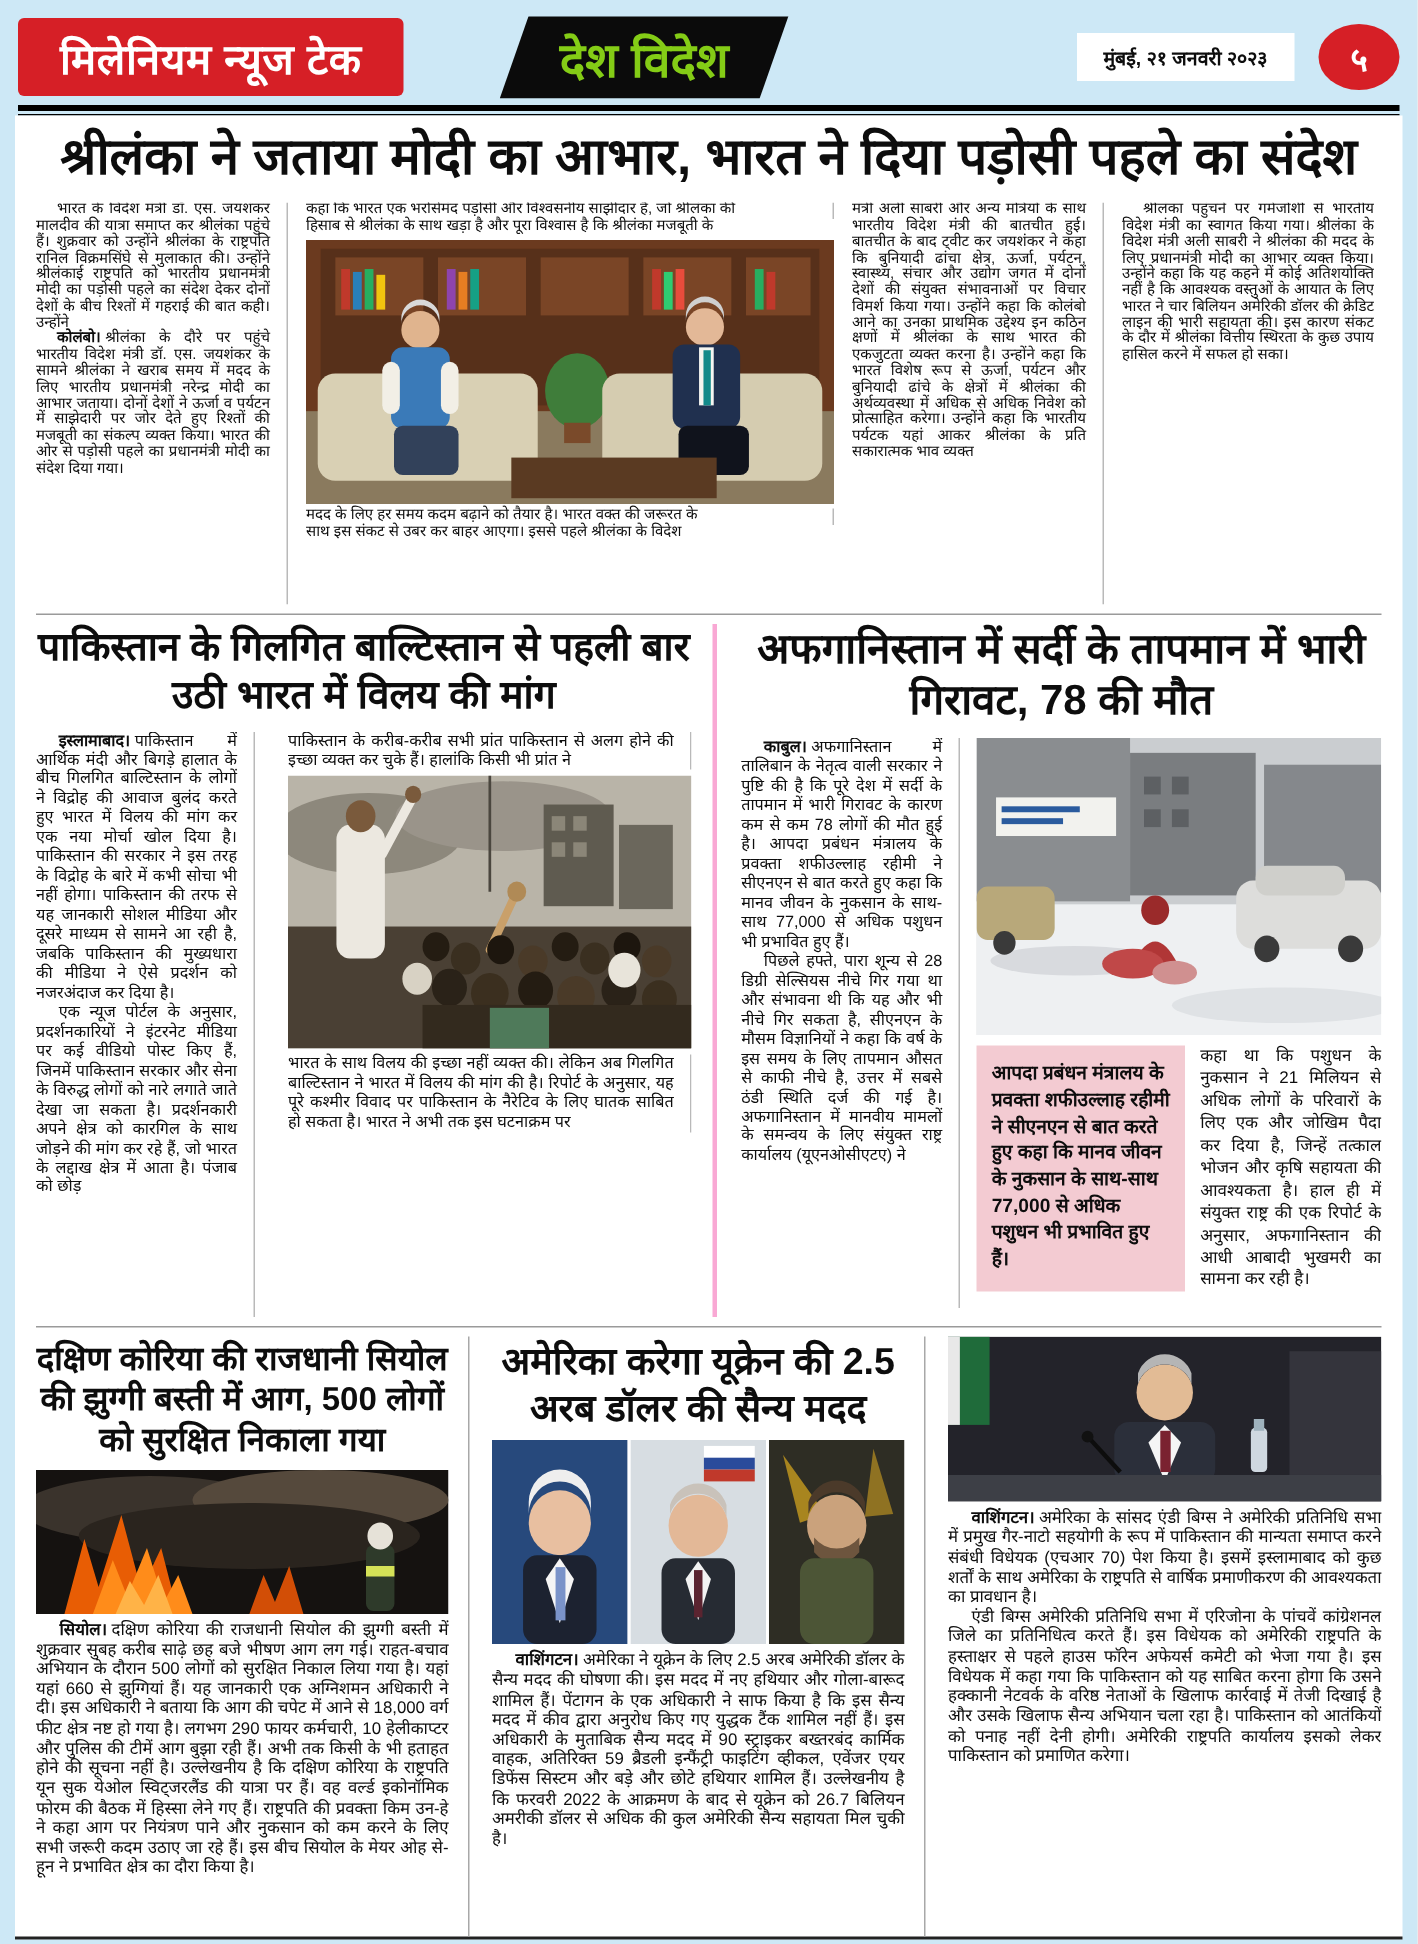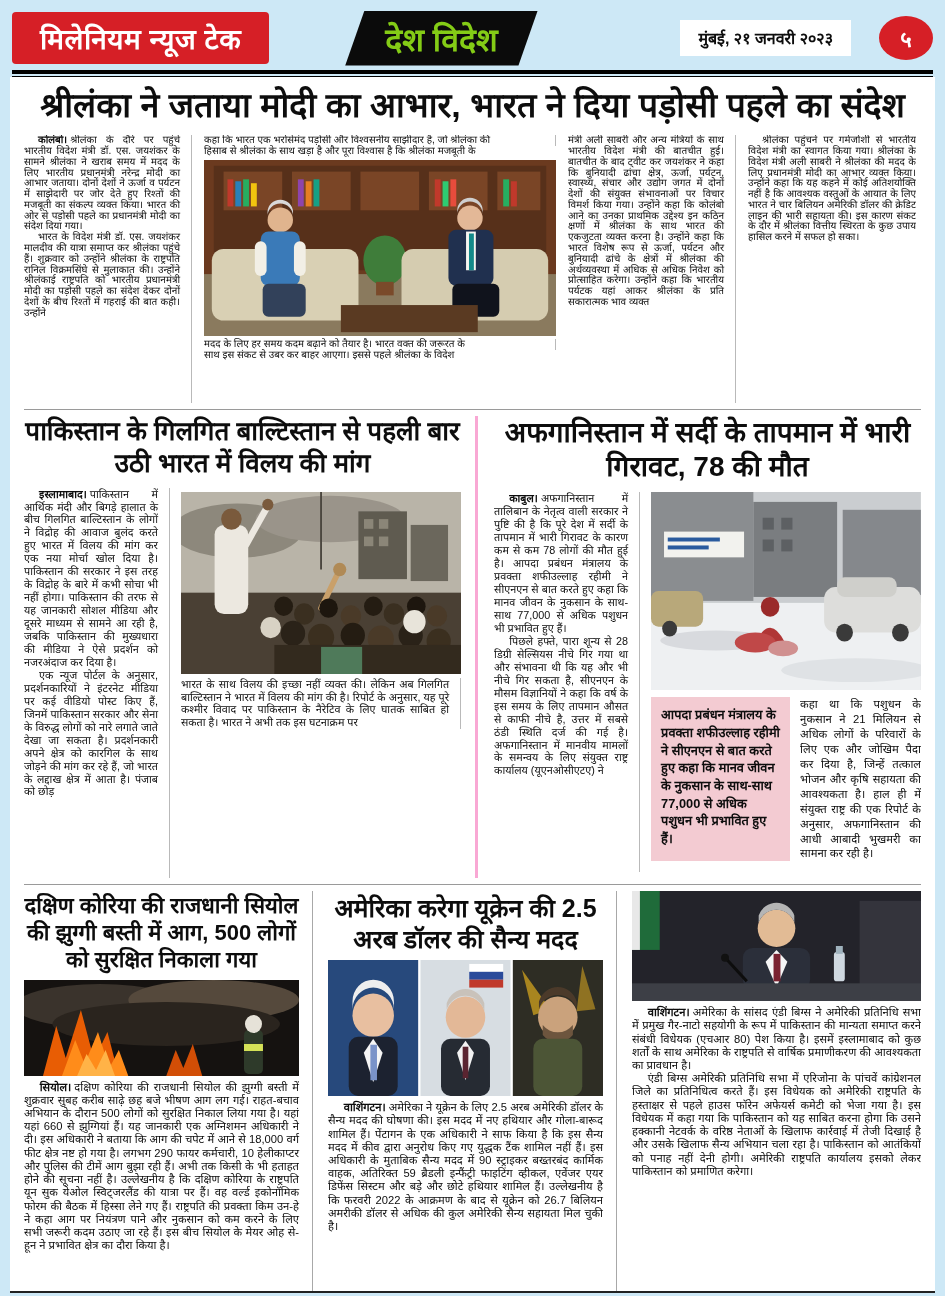--- a/index.html
+++ b/index.html
@@ -3,32 +3,32 @@
 <meta charset="utf-8">
 <style>
   html,body { margin:0; padding:0; background:#e8e8e8; }
   .page {
     width:945px; height:1296px; box-sizing:border-box; position:relative;
     background:#cde8f6; padding:8px 10px 10px;
     font-family:"Liberation Sans","DejaVu Sans",sans-serif; color:#0d0d0d;
     overflow:hidden;
   }
   
-  .masthead { height:56px; display:flex; align-items:center; gap:28px; margin:2px 2px 4px; }
+  .masthead { height:56px; display:flex; align-items:center; gap:16px; margin:2px 2px 4px; }
   .brand {
     background:#d61f26; color:#fff; font-weight:800; font-size:28px;
     padding:7px 28px; border-radius:4px; white-space:nowrap; letter-spacing:0.5px;
   }
   .section-banner {
     background:#0b0b0b; color:#84cc16; font-weight:800; font-size:32px;
     padding:6px 40px; white-space:nowrap;
     clip-path:polygon(10% 0,100% 0,90% 100%,0 100%);
     margin-left:48px;
   }
-  .dateline { background:#fff; font-weight:700; font-size:16px; padding:7px 18px; white-space:nowrap; margin-left:auto; }
+  .dateline { background:#fff; font-weight:700; font-size:13px; padding:7px 18px; white-space:nowrap; margin-left:auto; }
   .page-badge {
     background:#d61f26; color:#fff; font-weight:800; font-size:22px;
     width:54px; height:44px; border-radius:50%; display:flex; align-items:center; justify-content:center;
   }
   .rule-thick { border-top:4px solid #000; margin:0 2px; }
   .rule-thin  { border-top:1px solid #000; margin:2px 2px 0; }
 
   
   .sheet {
     background:#fff; margin-top:0; padding:4px 14px 6px; box-sizing:border-box;
@@ -52,21 +52,21 @@
   .a1 .photo { margin:3px 0; }
 
   .hr-sep { border-top:1px solid #9a9a9a; margin:6px 0; }
 
   
   .row2 { display:grid; grid-template-columns:1fr 0.94fr; column-gap:16px; height:462px; overflow:hidden; }
   .row2-left { border-right:3px solid #f9a8d4; padding-right:14px; }
   .h2a { font-size:26px; font-weight:800; text-align:center; line-height:1.22; margin:0 0 8px; }
   .h2b { font-size:28px; font-weight:800; text-align:center; line-height:1.22; margin:0 0 8px; }
 
-  .a2 { display:grid; grid-template-columns:146px 1fr; column-gap:11px; height:392px; overflow:hidden; }
+  .a2 { display:grid; grid-template-columns:146px 1fr; column-gap:22px; height:392px; overflow:hidden; }
   .a2 .cell { font-size:10.8px; line-height:1.2; overflow:hidden; }
   .a2 .mid-split { font-size:10.8px; line-height:1.2; }
   .a2 .photo { margin:4px 0; }
 
   .a3 { display:grid; grid-template-columns:146px 1fr; column-gap:11px; height:380px; overflow:hidden; }
   .a3 .cell { font-size:10.8px; line-height:1.2; overflow:hidden; }
   .a3-sub { display:grid; grid-template-columns:1.15fr 1fr; column-gap:10px; margin-top:7px; }
   .pinkbox { background:#f3cbd2; padding:9px 10px; font-weight:700; font-size:12.8px; line-height:1.38; text-align:left; }
   .a3-col3 { font-size:11.3px; line-height:1.32; text-align:justify; }
 
@@ -91,22 +91,22 @@
   </div>
   <div class="rule-thick"></div>
   <div class="rule-thin"></div>
 
   <div class="sheet">
 
     <div class="h1">श्रीलंका ने जताया मोदी का आभार, भारत ने दिया पड़ोसी पहले का संदेश</div>
 
     <div class="a1">
       <div class="cell body-txt vr">
+        <p>भारत के विदेश मंत्री डॉ. एस. जयशंकर मालदीव की यात्रा समाप्त कर श्रीलंका पहुंचे हैं। शुक्रवार को उन्होंने श्रीलंका के राष्ट्रपति रानिल विक्रमसिंघे से मुलाकात की। उन्होंने श्रीलंकाई राष्ट्रपति को भारतीय प्रधानमंत्री मोदी का पड़ोसी पहले का संदेश देकर दोनों देशों के बीच रिश्तों में गहराई की बात कही। उन्होंने</p>
         <p><b class="lead">कोलंबो।</b><span>श्रीलंका के दौरे पर पहुंचे भारतीय विदेश मंत्री डॉ. एस. जयशंकर के सामने श्रीलंका ने खराब समय में मदद के लिए भारतीय प्रधानमंत्री नरेन्द्र मोदी का आभार जताया। दोनों देशों ने ऊर्जा व पर्यटन में साझेदारी पर जोर देते हुए रिश्तों की मजबूती का संकल्प व्यक्त किया। भारत की ओर से पड़ोसी पहले का प्रधानमंत्री मोदी का संदेश दिया गया।</span></p>
-        <p>भारत के विदेश मंत्री डॉ. एस. जयशंकर मालदीव की यात्रा समाप्त कर श्रीलंका पहुंचे हैं। शुक्रवार को उन्होंने श्रीलंका के राष्ट्रपति रानिल विक्रमसिंघे से मुलाकात की। उन्होंने श्रीलंकाई राष्ट्रपति को भारतीय प्रधानमंत्री मोदी का पड़ोसी पहले का संदेश देकर दोनों देशों के बीच रिश्तों में गहराई की बात कही। उन्होंने</p>
       </div>
 
       <div>
         <div class="mid-split body-txt">
           <div class="left">कहा कि भारत एक भरोसेमंद पड़ोसी और विश्वसनीय साझीदार है, जो श्रीलंका की</div>
           <div>हिसाब से श्रीलंका के साथ खड़ा है और पूरा विश्वास है कि श्रीलंका मजबूती के</div>
         </div>
         <div class="photo">
           <svg viewBox="0 0 360 182" height="176" preserveAspectRatio="none" aria-hidden="true">
             <rect width="360" height="182" fill="#6b3a1f"></rect>
@@ -168,20 +168,21 @@
 
       <div class="row2-left">
         <div class="h2a">पाकिस्तान के गिलगित बाल्टिस्तान से पहली बार उठी भारत में विलय की मांग</div>
         <div class="a2">
           <div class="cell body-txt vr">
             <p><b class="lead">इस्लामाबाद।</b><span>पाकिस्तान में आर्थिक मंदी और बिगड़े हालात के बीच गिलगित बाल्टिस्तान के लोगों ने विद्रोह की आवाज बुलंद करते हुए भारत में विलय की मांग कर एक नया मोर्चा खोल दिया है। पाकिस्तान की सरकार ने इस तरह के विद्रोह के बारे में कभी सोचा भी नहीं होगा। पाकिस्तान की तरफ से यह जानकारी सोशल मीडिया और दूसरे माध्यम से सामने आ रही है, जबकि पाकिस्तान की मुख्यधारा की मीडिया ने ऐसे प्रदर्शन को नजरअंदाज कर दिया है।</span></p>
             <p>एक न्यूज पोर्टल के अनुसार, प्रदर्शनकारियों ने इंटरनेट मीडिया पर कई वीडियो पोस्ट किए हैं, जिनमें पाकिस्तान सरकार और सेना के विरुद्ध लोगों को नारे लगाते जाते देखा जा सकता है। प्रदर्शनकारी अपने क्षेत्र को कारगिल के साथ जोड़ने की मांग कर रहे हैं, जो भारत के लद्दाख क्षेत्र में आता है। पंजाब को छोड़</p>
           </div>
           <div>
             <div class="mid-split body-txt">
+              <div class="left">पाकिस्तान के करीब-करीब सभी प्रांत पाकिस्तान से अलग होने की इच्छा व्यक्त कर चुके हैं। हालांकि किसी भी प्रांत ने</div>
             </div>
             <div class="photo">
               <svg viewBox="0 0 300 188" height="182" preserveAspectRatio="none" aria-hidden="true">
                 <rect width="300" height="188" fill="#b9b4a8"></rect>
                 <ellipse cx="60" cy="40" rx="70" ry="28" fill="#8d887c"></ellipse>
                 <ellipse cx="160" cy="28" rx="80" ry="24" fill="#9a948a"></ellipse>
                 <rect x="190" y="20" width="52" height="70" fill="#5f5b50"></rect>
                 <rect x="246" y="34" width="40" height="58" fill="#6b675c"></rect>
                 <rect x="196" y="28" width="10" height="10" fill="#8b8678"></rect>
                   <rect x="212" y="28" width="10" height="10" fill="#8b8678"></rect>
@@ -341,20 +342,20 @@
             <path d="M146,60 l-11,12 l11,26 l11,-26 z" fill="#f5f5f5"></path>
             <rect x="143" y="64" width="7" height="28" fill="#7a2230"></rect>
             <rect x="204" y="62" width="11" height="30" rx="3" fill="#cfd8e0"></rect>
             <rect x="206" y="56" width="7" height="8" fill="#9fb2bd"></rect>
             <line x1="96" y1="70" x2="116" y2="92" stroke="#0d0d0d" stroke-width="3"></line>
             <circle cx="94" cy="68" r="4" fill="#111"></circle>
             <rect x="0" y="94" width="292" height="18" fill="#3d3f46"></rect>
           </svg>
         </div>
         <div class="body-txt">
-          <p style="text-indent:1.4em"><b class="lead">वाशिंगटन।</b><span>अमेरिका के सांसद एंडी बिग्स ने अमेरिकी प्रतिनिधि सभा में प्रमुख गैर-नाटो सहयोगी के रूप में पाकिस्तान की मान्यता समाप्त करने संबंधी विधेयक (एचआर 80) पेश किया है। इसमें इस्लामाबाद को कुछ शर्तों के साथ अमेरिका के राष्ट्रपति से वार्षिक प्रमाणीकरण की आवश्यकता का प्रावधान है।</span></p>
+          <p style="text-indent:1.4em"><b class="lead">वाशिंगटन।</b><span>अमेरिका के सांसद एंडी बिग्स ने अमेरिकी प्रतिनिधि सभा में प्रमुख गैर-नाटो सहयोगी के रूप में पाकिस्तान की मान्यता समाप्त करने संबंधी विधेयक (एचआर 70) पेश किया है। इसमें इस्लामाबाद को कुछ शर्तों के साथ अमेरिका के राष्ट्रपति से वार्षिक प्रमाणीकरण की आवश्यकता का प्रावधान है।</span></p>
           <p>एंडी बिग्स अमेरिकी प्रतिनिधि सभा में एरिजोना के पांचवें कांग्रेशनल जिले का प्रतिनिधित्व करते हैं। इस विधेयक को अमेरिकी राष्ट्रपति के हस्ताक्षर से पहले हाउस फॉरेन अफेयर्स कमेटी को भेजा गया है। इस विधेयक में कहा गया कि पाकिस्तान को यह साबित करना होगा कि उसने हक्कानी नेटवर्क के वरिष्ठ नेताओं के खिलाफ कार्रवाई में तेजी दिखाई है और उसके खिलाफ सैन्य अभियान चला रहा है। पाकिस्तान को आतंकियों को पनाह नहीं देनी होगी। अमेरिकी राष्ट्रपति कार्यालय इसको लेकर पाकिस्तान को प्रमाणित करेगा।</p>
         </div>
       </div>
     </div>
 
   </div>
 </div>
 
 </body></html>

